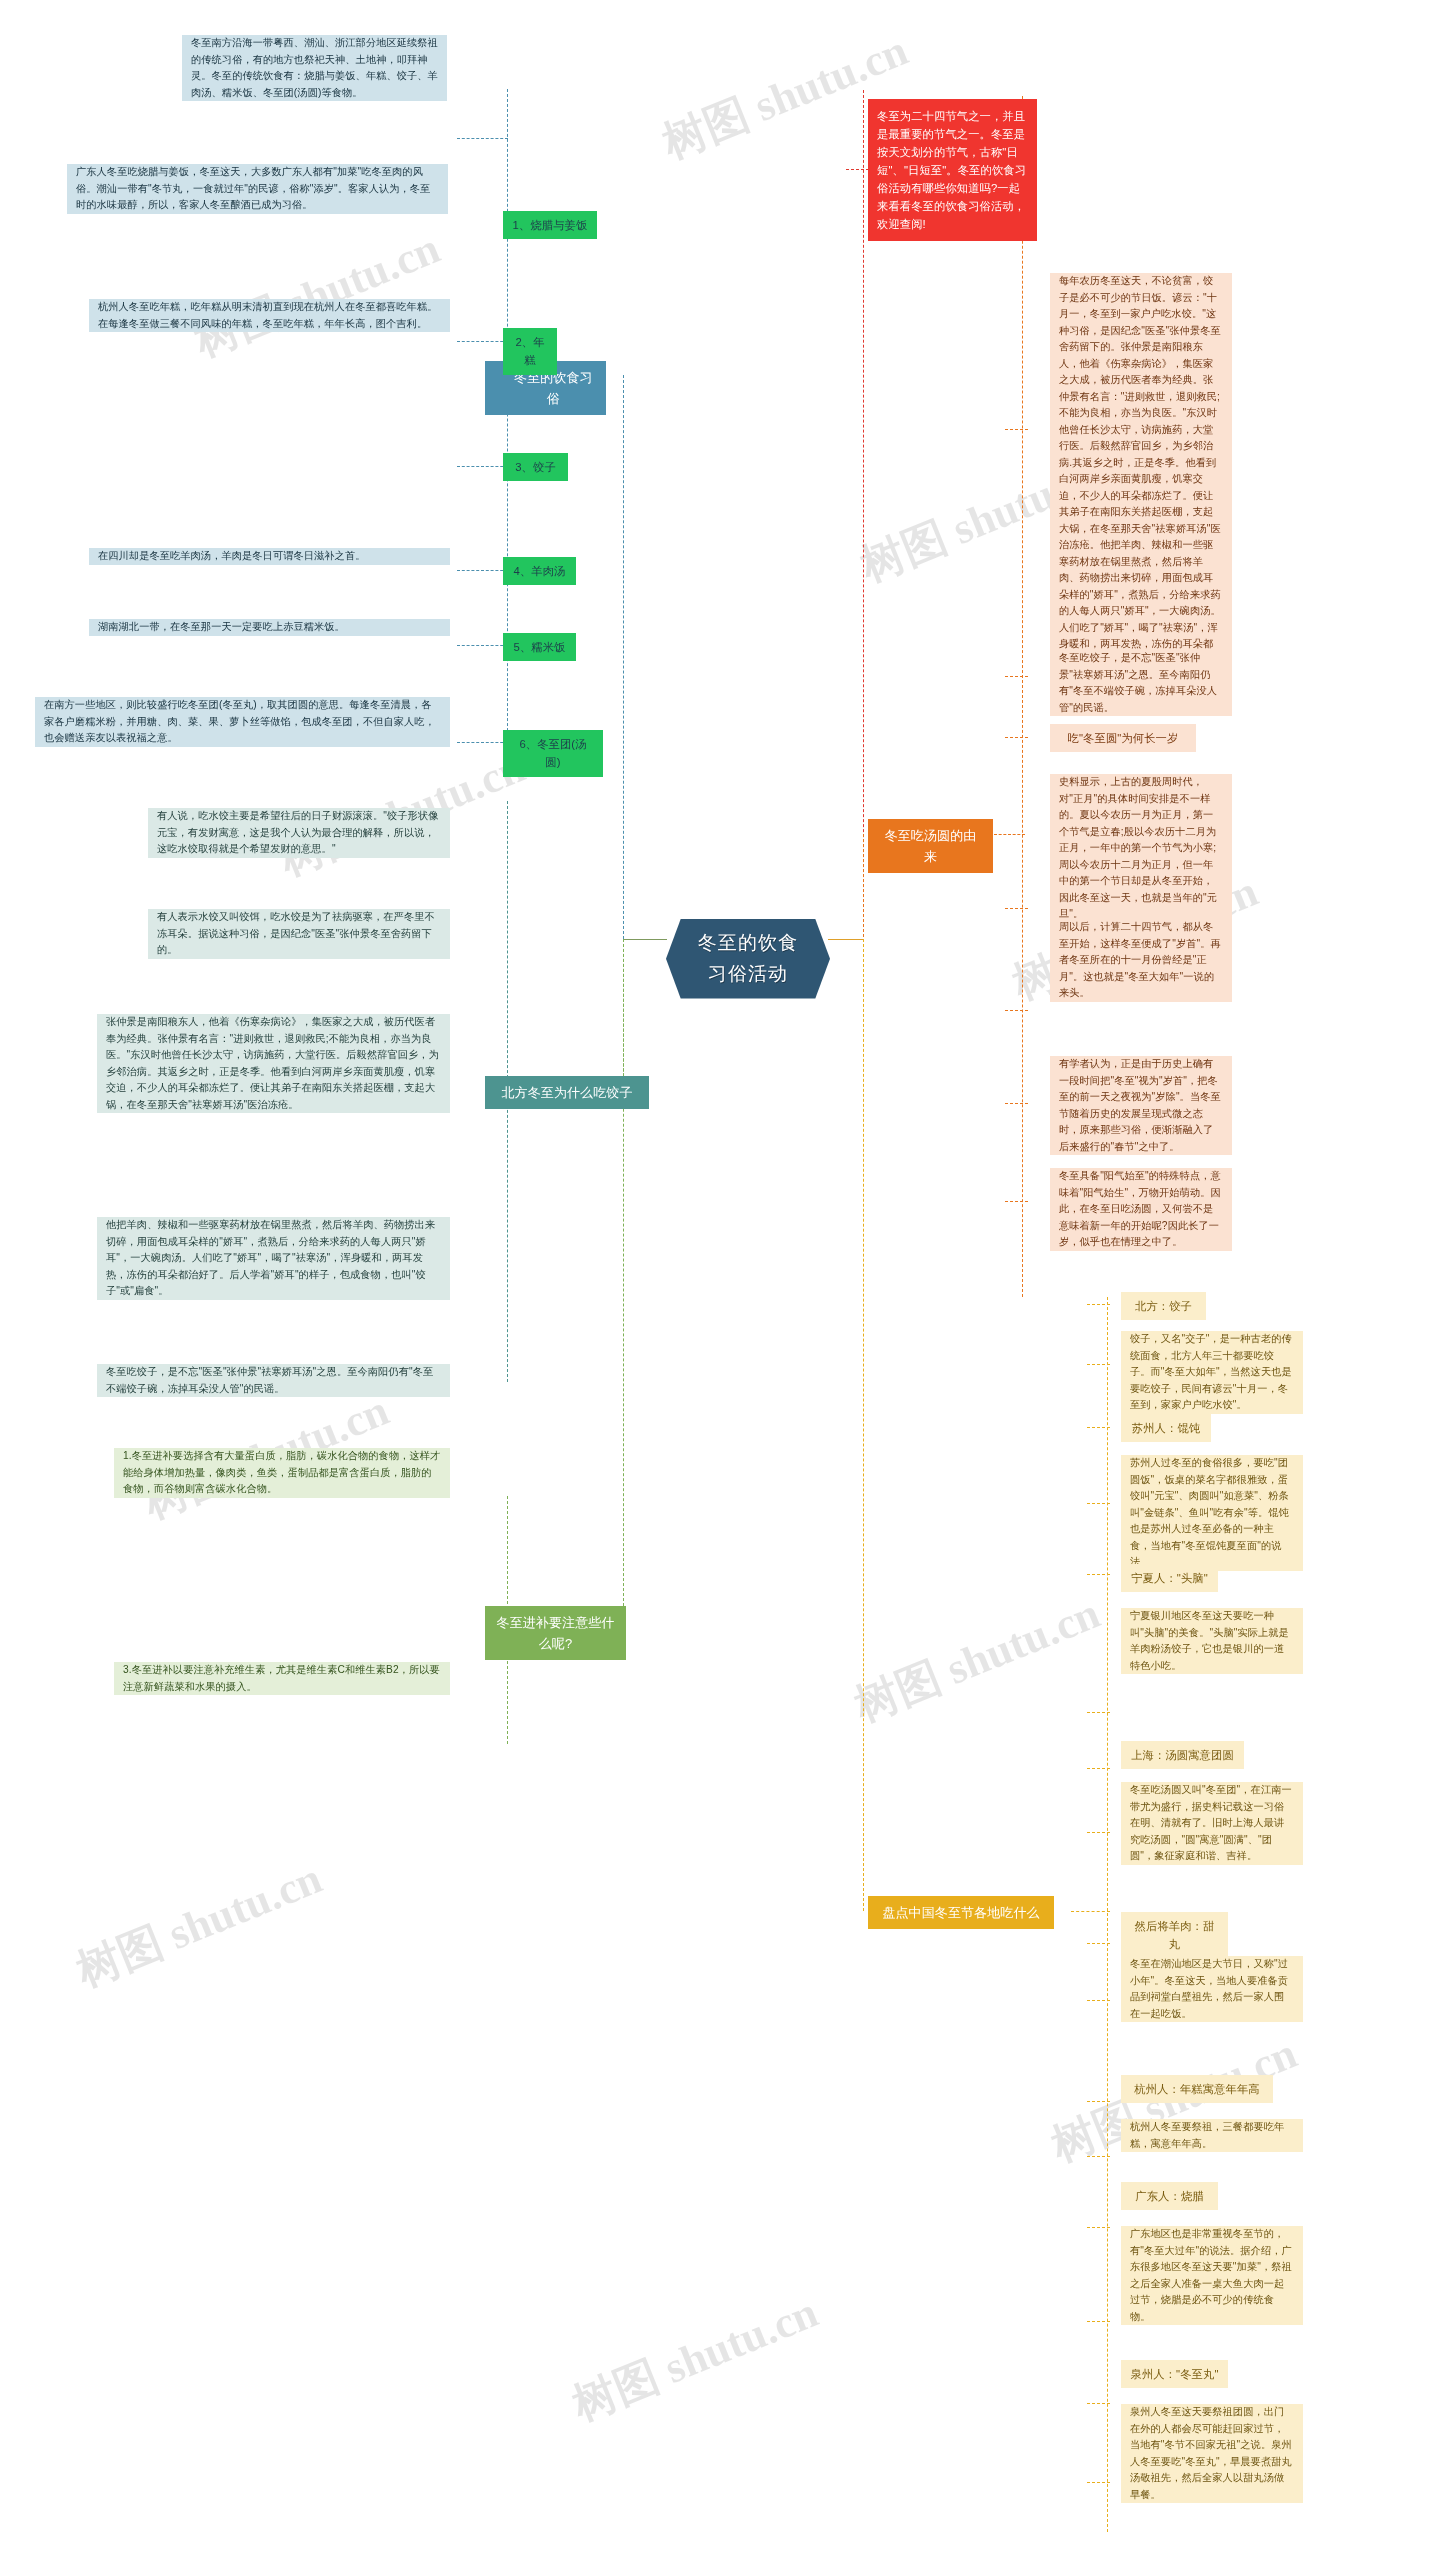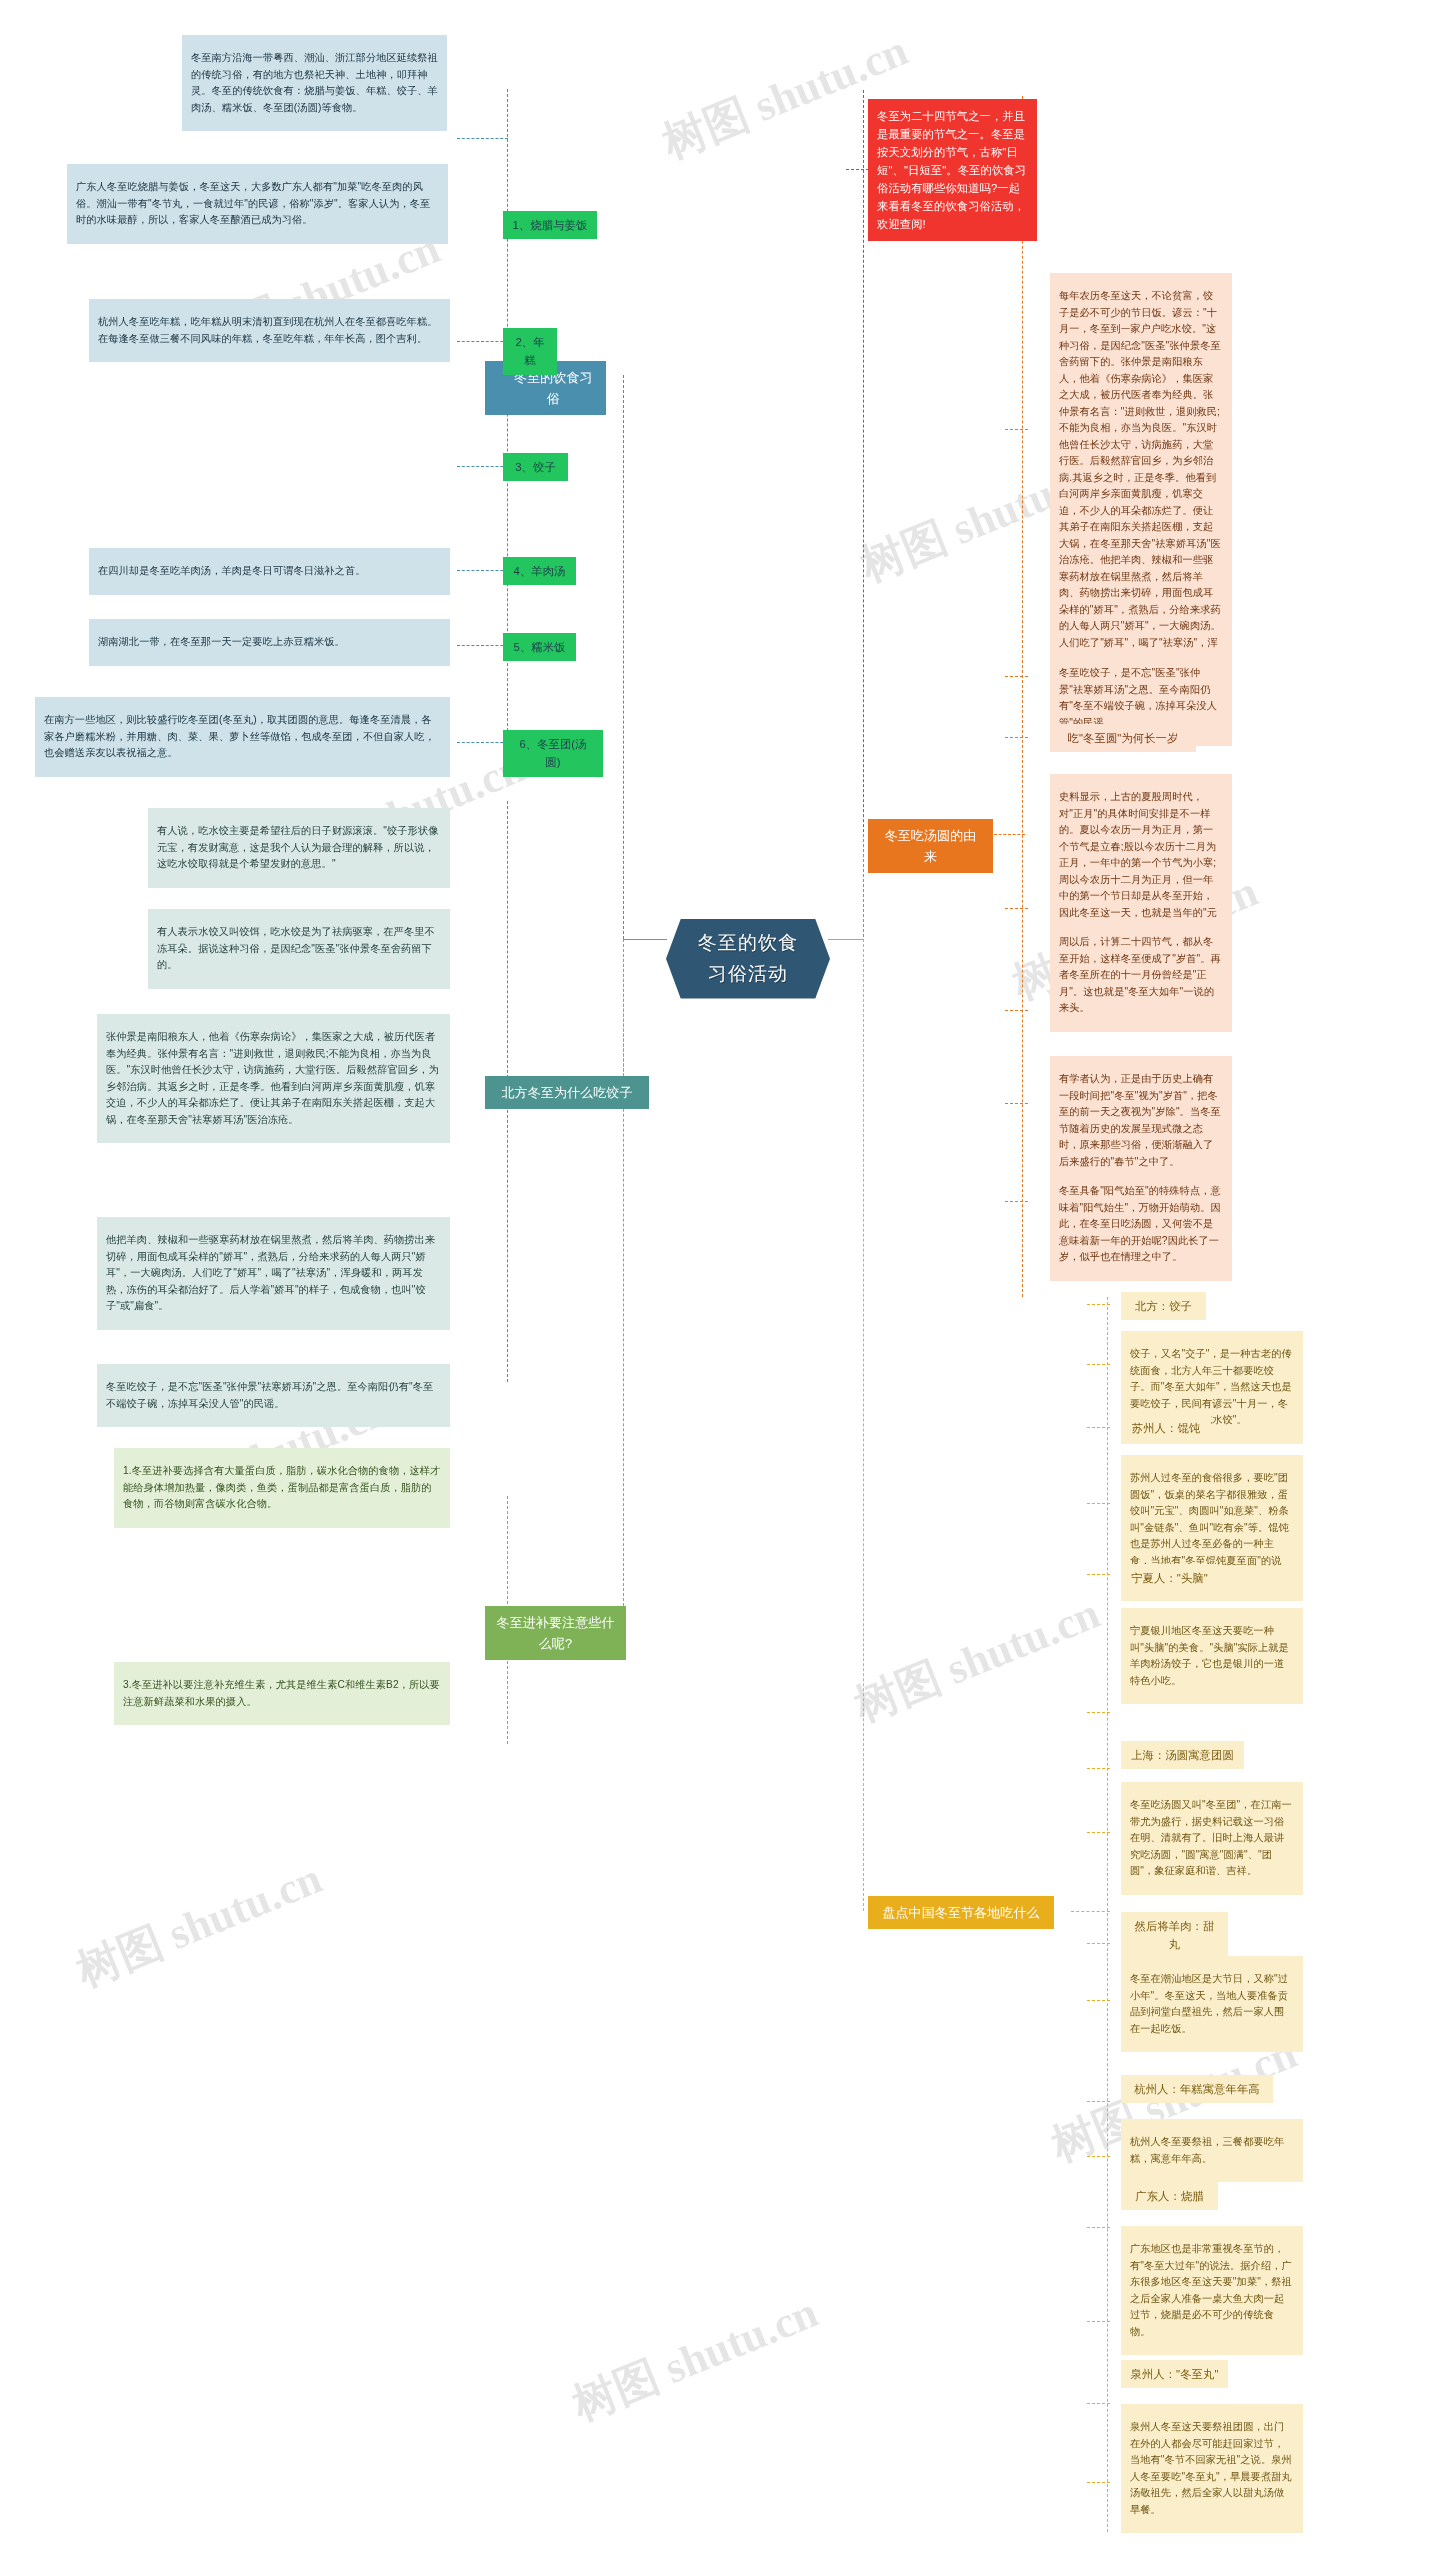--- a/index.html
+++ b/index.html
@@ -36,21 +36,21 @@
   .branch.orange{background:#e8761e;}
   .branch.yellow{background:#e8ae1c;}
 
   
   .chip{font-size:11.3px;padding:5.1px 9px;text-align:center;}
   .chip.blue  {background:#22c55e;color:#1d3d4b;}
   .chip.orange{background:#fbe2d2;color:#7b3a10;}
   .chip.yellow{background:#fbeecb;color:#7a5c10;}
 
   
-  .leaf{font-size:10.2px;padding:15px 9px;}
+  .leaf{font-size:10.2px;padding:0 9px;}
   .leaf.blue  {background:#cfe2ea;color:#17323f;}
   .leaf.mint  {background:#dbe9e6;color:#1e3b38;}
   .leaf.green {background:#e4efd8;color:#33521c;}
   .leaf.peach {background:#fbe2d2;color:#6d3410;}
   .leaf.cream {background:#fbeecb;color:#6d5410;}
 
   .red-note{
     background:#f0352f;color:#ffffff;font-size:11.3px;padding:8px 9px;
     line-height:1.6;
   }

